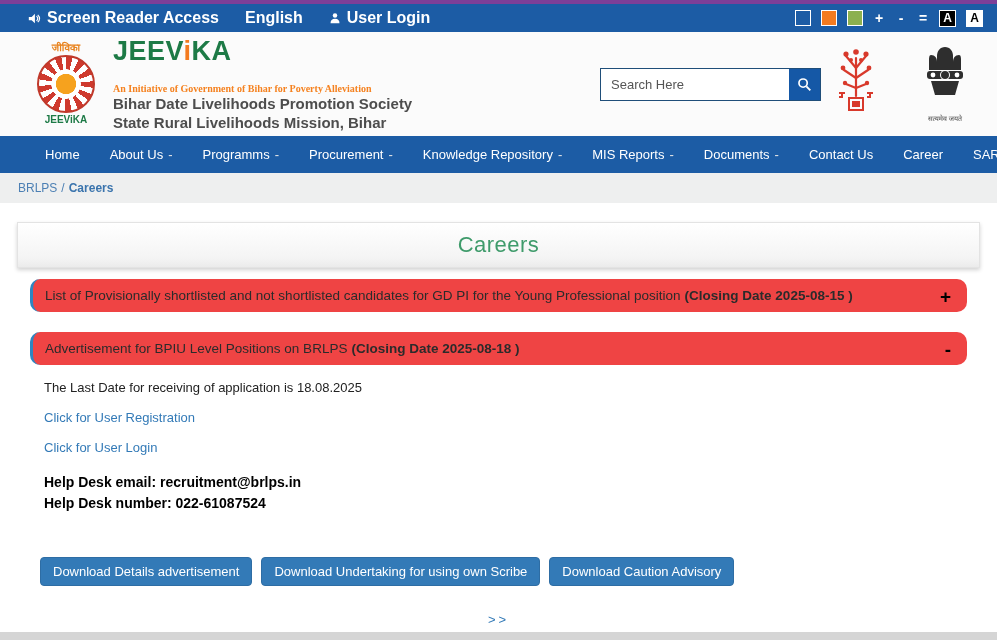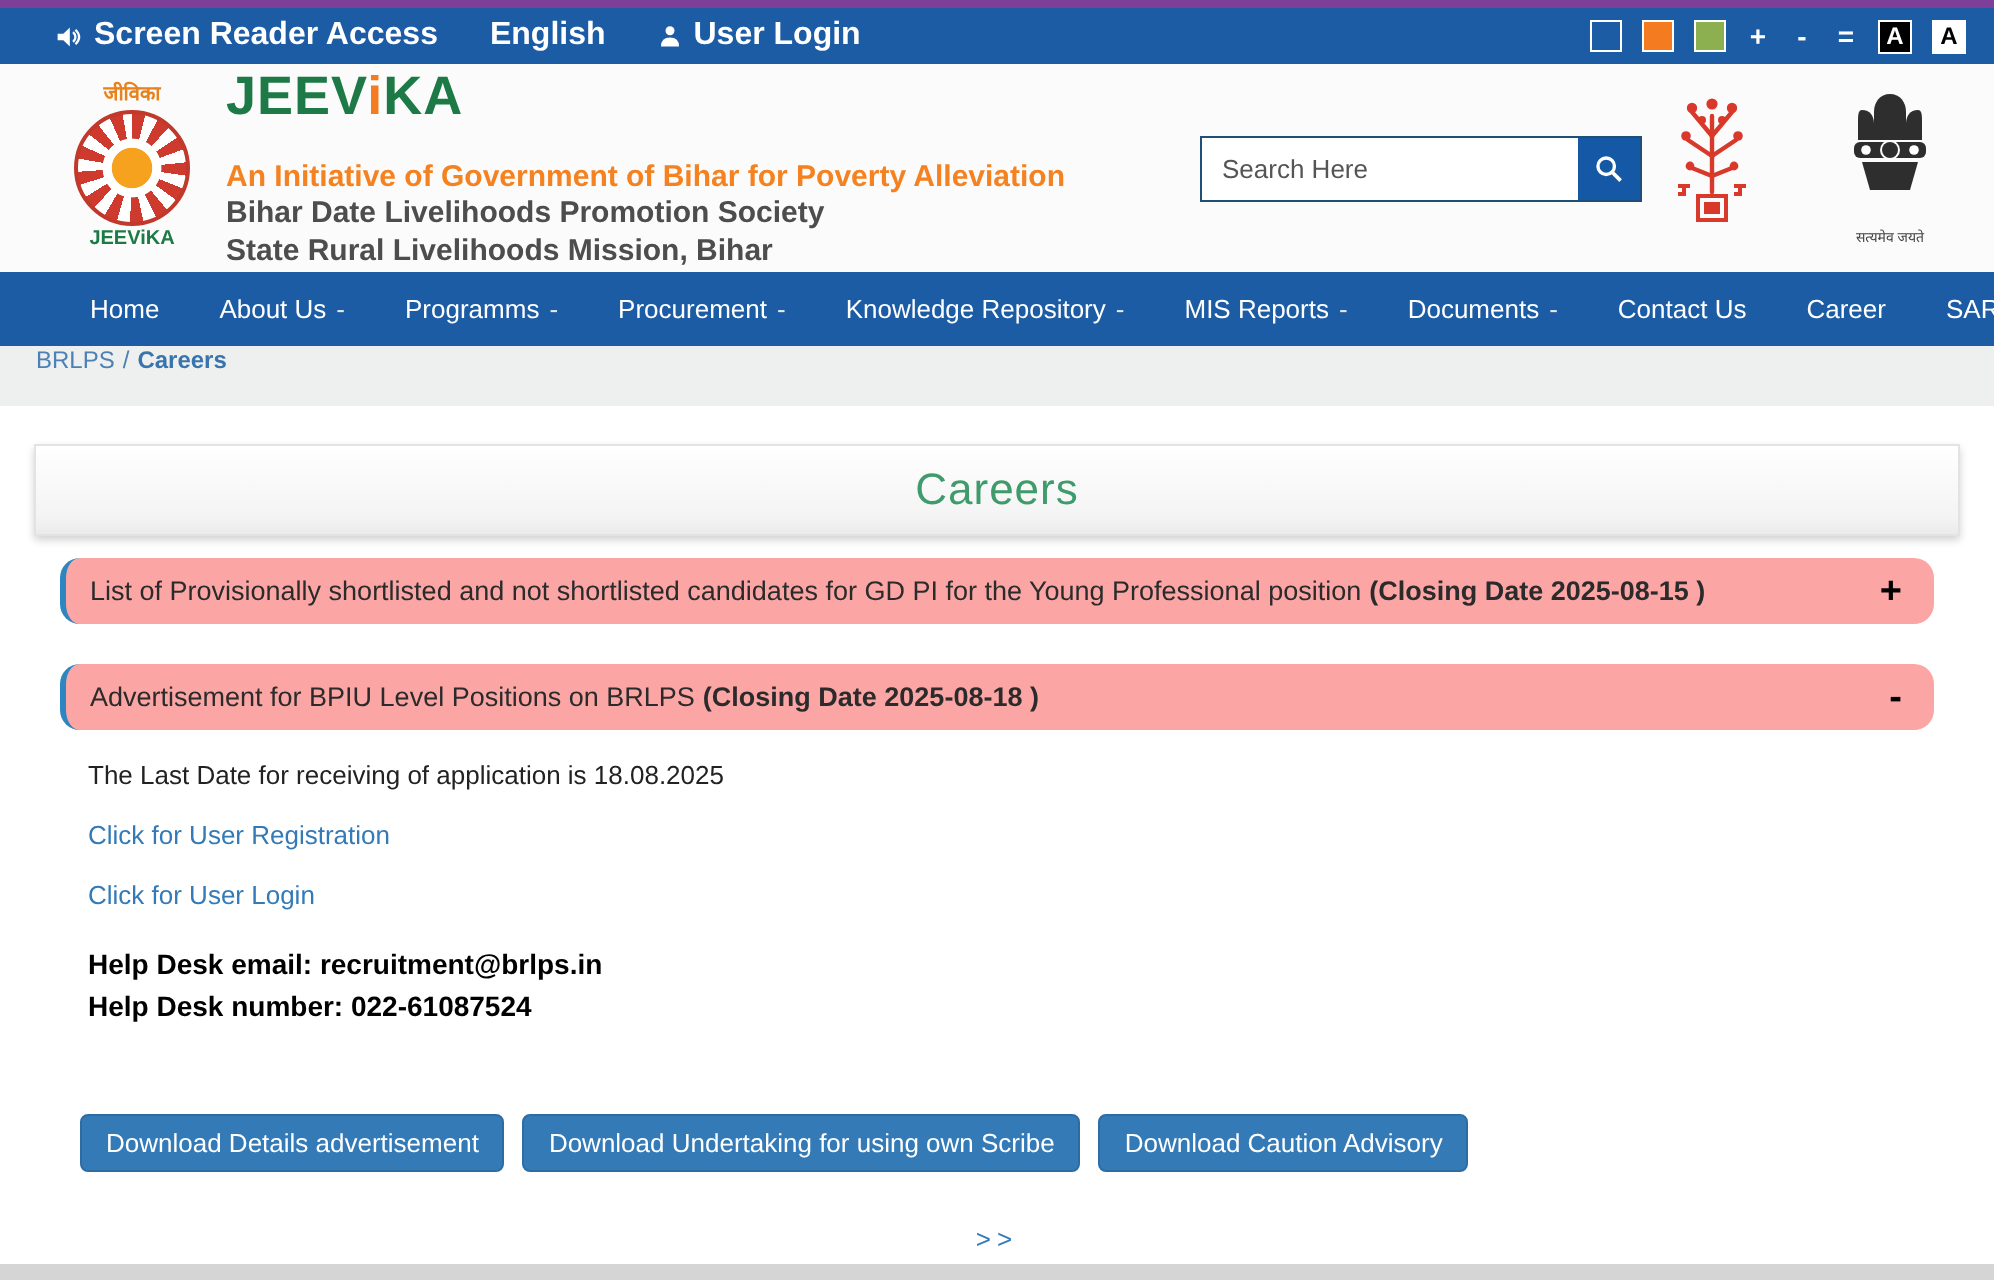--- a/index.html
+++ b/index.html
@@ -33,55 +33,55 @@
   .jlogo-hindi { font-size:10px; color:#e8821c; font-weight:bold; line-height:12px; }
   .jlogo-circle { width:58px; height:58px; margin:1px auto; border-radius:50%;
       border:2px solid #c0392b;
       background:
         radial-gradient(circle at 50% 50%, #f6a21e 0 26%, #fff 27% 38%, rgba(0,0,0,0) 39%),
         repeating-conic-gradient(#cf3a2e 0deg 14deg, #fff 14deg 28deg); }
   .jlogo-en { font-size:10px; color:#1d7a46; font-weight:bold; line-height:12px; }
   .brand-block { margin-left:14px; flex:0 0 auto; }
   .brand-title { font-size:27px; font-weight:bold; color:#1d7a46; line-height:30px; letter-spacing:.5px; }
   .brand-title .i-orange { color:#f47b20; }
-  .tagline { font-size:15px; font-weight:bold; color:#f58220; margin-top:17px; }
+  .tagline { font-size:10px; font-weight:bold; color:#f58220; margin-top:17px;font-family:Liberation Serif, serif; }
   .org-line { font-size:15px; font-weight:bold; color:#4d4d4d; line-height:19px; }
   .header-spacer { flex:1; }
   .search-wrap { display:flex; height:33px; border:1px solid #1f4e79; background:#fff;
                  flex:0 0 auto; margin-right:16px; }
   .search-input { width:188px; border:none; outline:none; padding:0 10px; font-size:13px;
                   color:#333; font-family:"Liberation Sans", sans-serif; }
   .search-input::placeholder { color:#555; }
   .search-btn { width:31px; background:#1558a6; border:none; cursor:pointer;
                 display:flex; align-items:center; justify-content:center; }
   .side-logo { flex:0 0 auto; text-align:center; }
   .bihar-logo { margin-right:48px; }
   .emblem-caption { font-size:7px; color:#444; line-height:8px; }
 
   
   .nav { height:37px; background:#1c5ca5; display:flex; align-items:center; padding-left:30px; }
   .nav-item { color:#fff; font-size:13px; padding:0 15px; cursor:pointer; white-space:nowrap;
               display:flex; align-items:center; gap:5px; height:100%; }
   .nav-caret { font-size:13px; color:#e8e8e8; }
 
   
-  .breadcrumb { height:30px; background:#eeefef; display:flex; 
+  .breadcrumb { height:30px; background:#eeefef; display:flex; align-items:center;
                 padding-left:18px; font-size:12px; gap:4px; }
   .bc-root { color:#4d80b4; cursor:pointer; }
   .bc-sep { color:#4d80b4; }
   .bc-current { color:#3a74ad; font-weight:bold; }
 
   
   .content { padding-top:19px; }
   .careers-panel { margin:0 17px; height:46px; display:flex; align-items:center; justify-content:center;
       border:1px solid #e3e3e3; box-shadow:0 2px 4px rgba(0,0,0,.18);
       background:linear-gradient(180deg,#ffffff 0%,#f4f4f4 80%,#ebebeb 100%); }
   .careers-title { font-size:22px; color:#3f9b6b; font-weight:normal; letter-spacing:.5px; }
 
-  .accordion { margin:11px 30px 0 30px; background:#fca5a5; border-radius:10px;
+  .accordion { margin:11px 30px 0 30px; background:#ef4444; border-radius:10px;
                border-left:3px solid #2e86c1; min-height:33px; position:relative;
                display:flex; align-items:center; padding:7px 44px 7px 12px; cursor:pointer; }
   .accordion + .accordion { margin-top:20px; }
   .acc-text { font-size:13.5px; color:#2b2b2b; }
   .acc-bold { font-weight:bold; margin-left:4px; }
   .acc-toggle { position:absolute; right:16px; top:50%; transform:translateY(-50%);
                 font-size:19px; font-weight:bold; color:#000; line-height:19px; cursor:pointer; }
 
   .details { margin-left:44px; }
   .last-date { margin-top:15px; font-size:13px; color:#222; }

